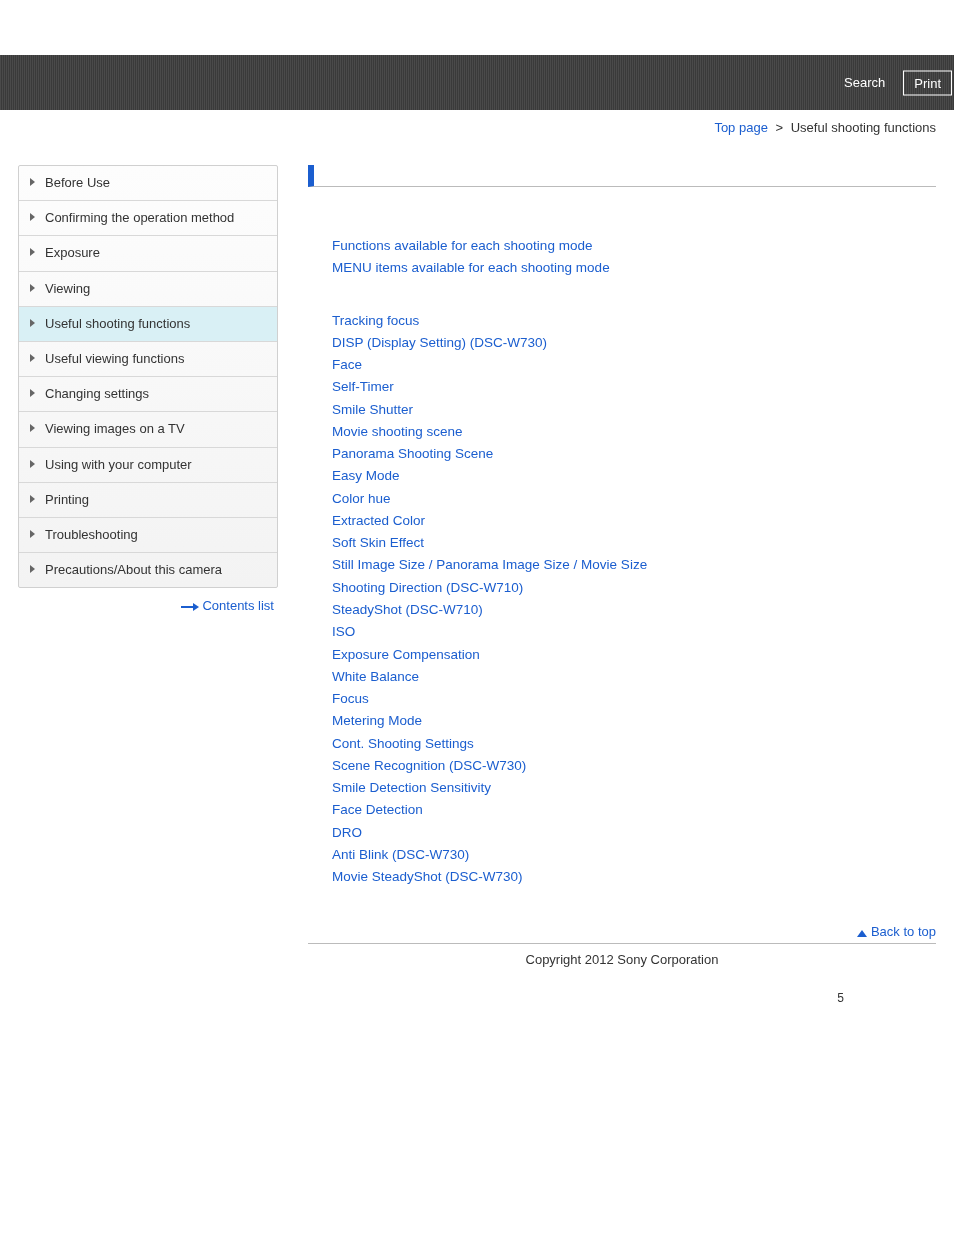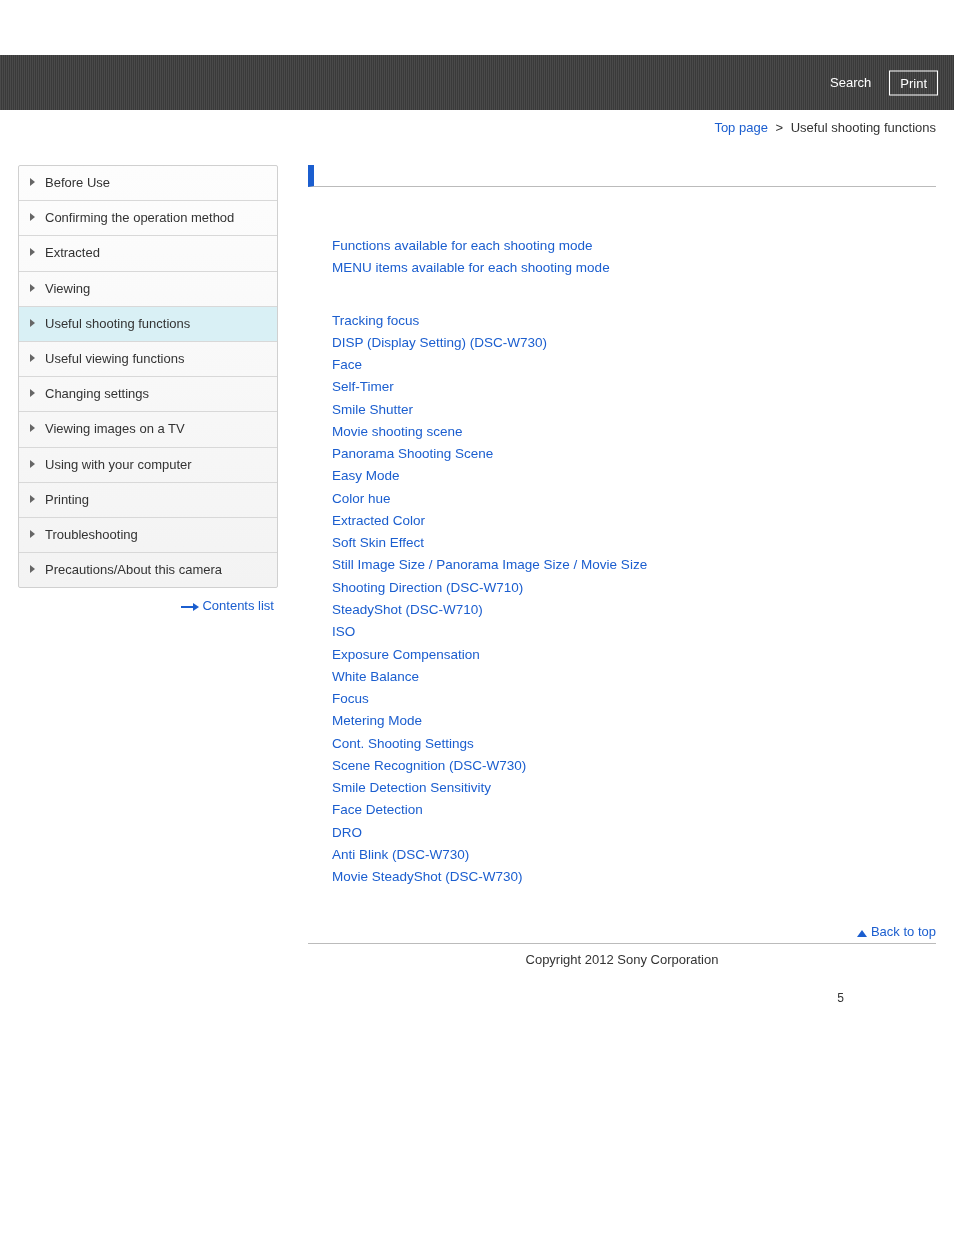--- a/index.html
+++ b/index.html
@@ -6,21 +6,21 @@
   body { font-family: Arial, Helvetica, sans-serif; font-size: 13px; color: #333; background: #fff; }
   .page { width: 954px; margin: 0 auto; position: relative; padding-bottom: 40px; }
 
   .header-band {
     margin-top: 55px;
     height: 55px;
     background: repeating-linear-gradient(90deg, #4a4a4a 0 1px, #3a3a3a 1px 2px);
     position: relative;
   }
   .header-actions {
-    position: absolute; right: 16px; top: 50%; transform: translateY(-50%);
+    position: absolute; right: 2px; top: 50%; transform: translateY(-50%);
     display: flex; gap: 8px;
   }
   .hdr-btn {
     color: #fff; font-size: 13px; padding: 4px 10px;
     cursor: pointer;
   }
   .hdr-btn.print { border: 1px solid #fff; }
 
   .breadcrumb {
     text-align: right; padding: 10px 18px 30px 0; font-size: 13px; margin-left: 8px;
@@ -114,21 +114,21 @@
     <span class="current">Useful shooting functions</span>
   </div>
 
   <div class="layout">
 
     <div>
       <nav class="sidebar">
         <ul id="sidebar-list">
             <li><span>Before Use</span></li>
             <li><span>Confirming the operation method</span></li>
-            <li><span>Extracted</span></li>
+            <li><span>Exposure</span></li>
             <li><span>Viewing</span></li>
             <li class="active"><span>Useful shooting functions</span></li>
             <li><span>Useful viewing functions</span></li>
             <li><span>Changing settings</span></li>
             <li><span>Viewing images on a TV</span></li>
             <li><span>Using with your computer</span></li>
             <li><span>Printing</span></li>
             <li><span>Troubleshooting</span></li>
             <li><span>Precautions/About this camera</span></li>
           </ul>

